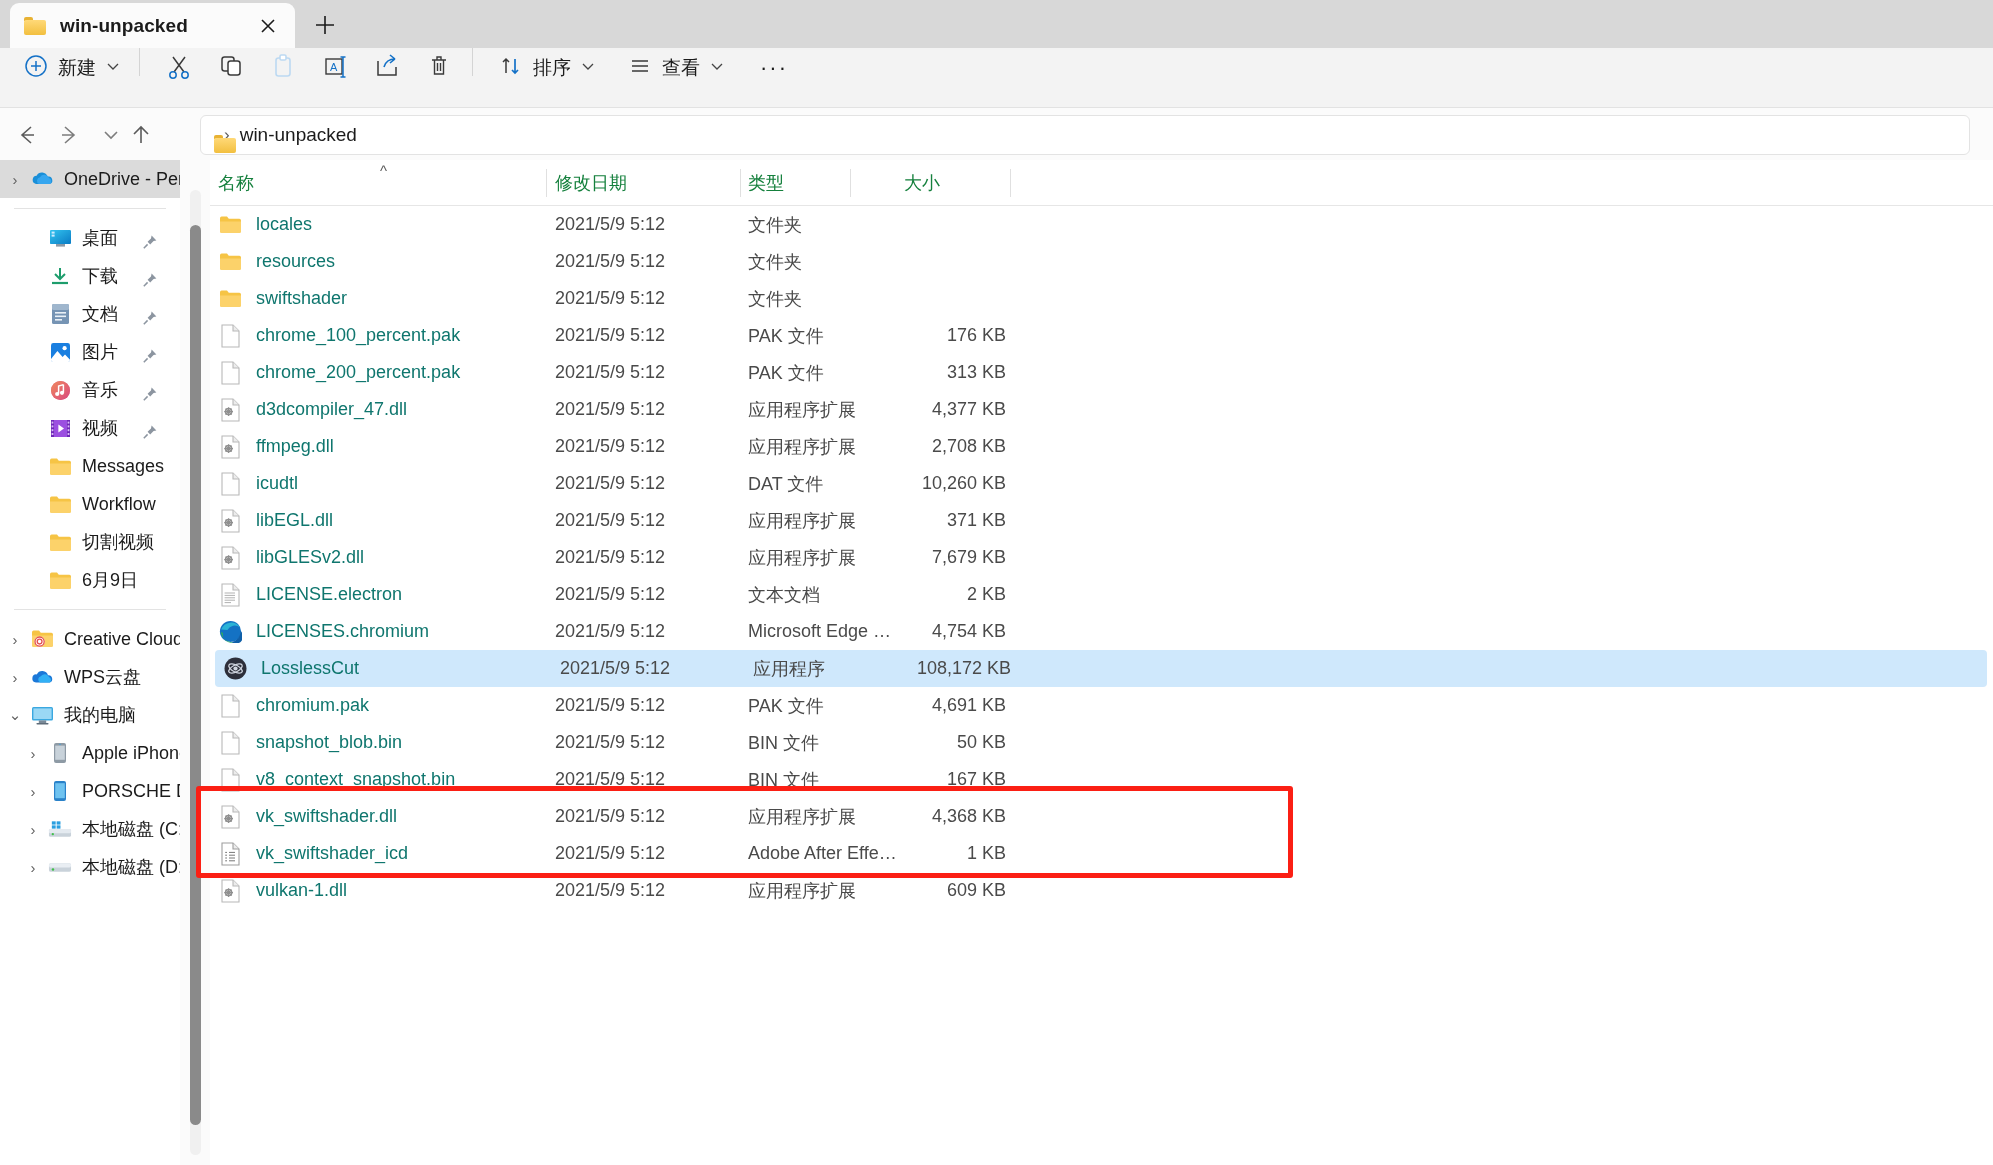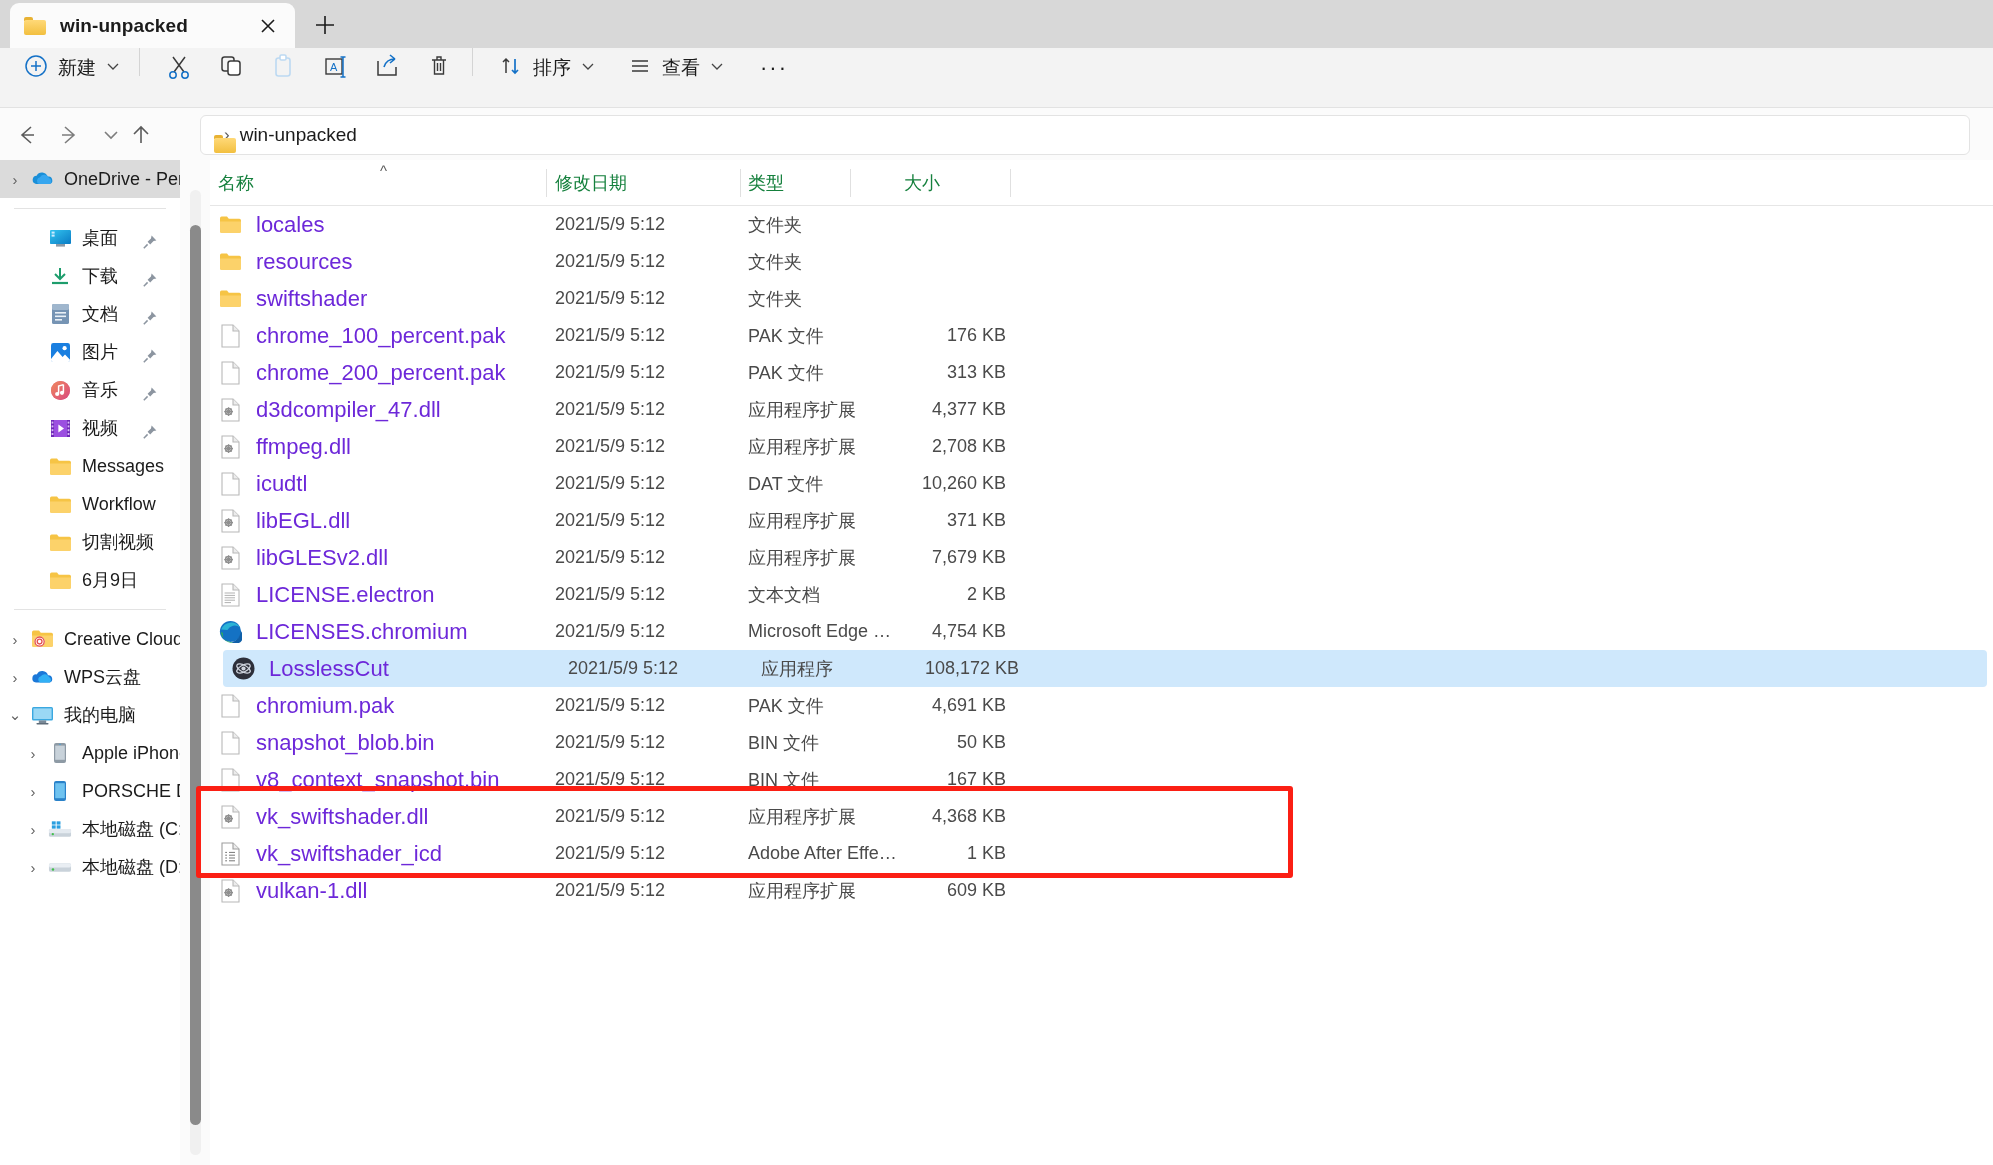--- a/index.html
+++ b/index.html
@@ -80,24 +80,24 @@
   .filepane { position:absolute; left:210px; top:160px; width:1783px; height:1005px; background:#ffffff; }
 
   .colhdr { position:relative; height:46px; border-bottom:1px solid #e6e6e6; }
   .colhdr .ch { position:absolute; top:0; height:46px; display:flex; align-items:center;
                 font-size:18px; color:#15803d; cursor:pointer; }
   .colhdr .chsep { position:absolute; top:9px; width:1px; height:28px; background:#e0e0e0; }
   .sortarrow { position:absolute; font-size:15px; color:#5c5c5c; }
 
   .rows { position:relative; }
   .frow { position:relative; height:37px; display:flex; align-items:center; cursor:pointer; }
-  .frow.selected { background:#cfe8fc; border-radius:4px; margin:0 6px 0 13px;padding-left:24px; }
+  .frow.selected { background:#cfe8fc; border-radius:4px; margin:0 6px 0 5px;padding-left:24px; }
   .fname { position:absolute; left:8px; display:flex; align-items:center; white-space:nowrap; }
   .fname .ficon { width:22px; height:24px; margin-right:14px; position:relative; flex:0 0 auto; }
-  .fname .ftxt { font-size:22px; color:#6d28d9; }
+  .fname .ftxt { font-size:18px; color:#0f766e; }
   .fdate { position:absolute; left:345px; font-size:18px; color:#4a4a4a; white-space:nowrap; }
   .ftype { position:absolute; left:538px; font-size:18px; color:#4a4a4a; white-space:nowrap;
            max-width:150px; overflow:hidden; text-overflow:ellipsis; }
   .fsize { position:absolute; left:648px; width:148px; text-align:right; font-size:18px;
            color:#4a4a4a; white-space:nowrap; }
 
   
   .annot-box { position:absolute; border:5px solid #fb1f14; border-radius:3px; pointer-events:none; }
 </style>
 </head>

